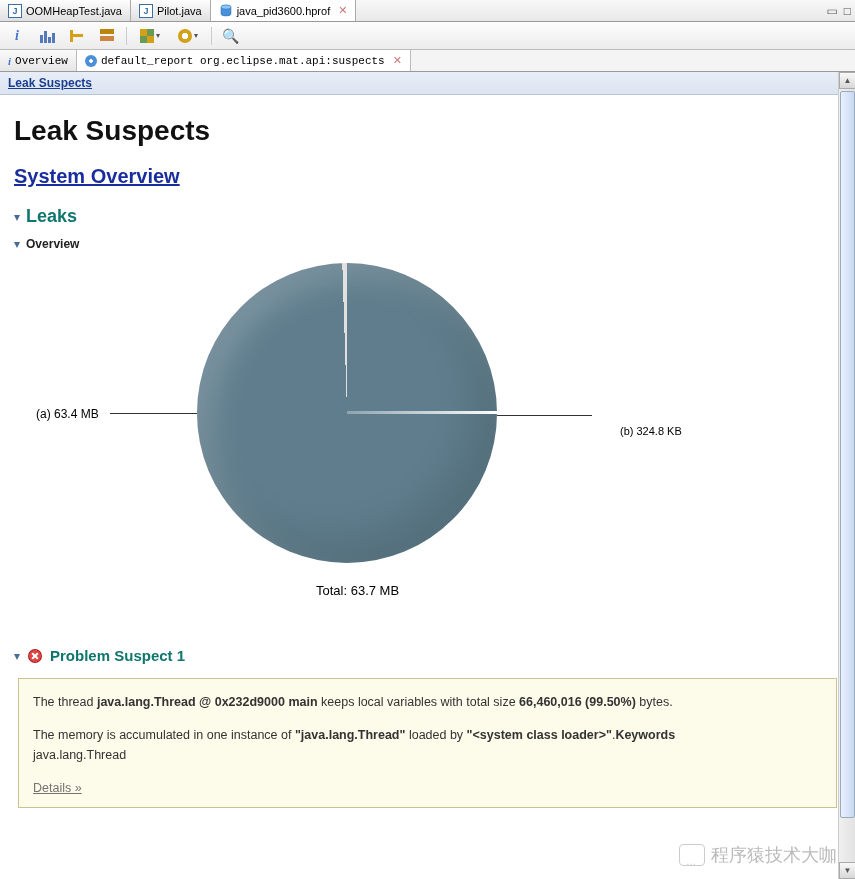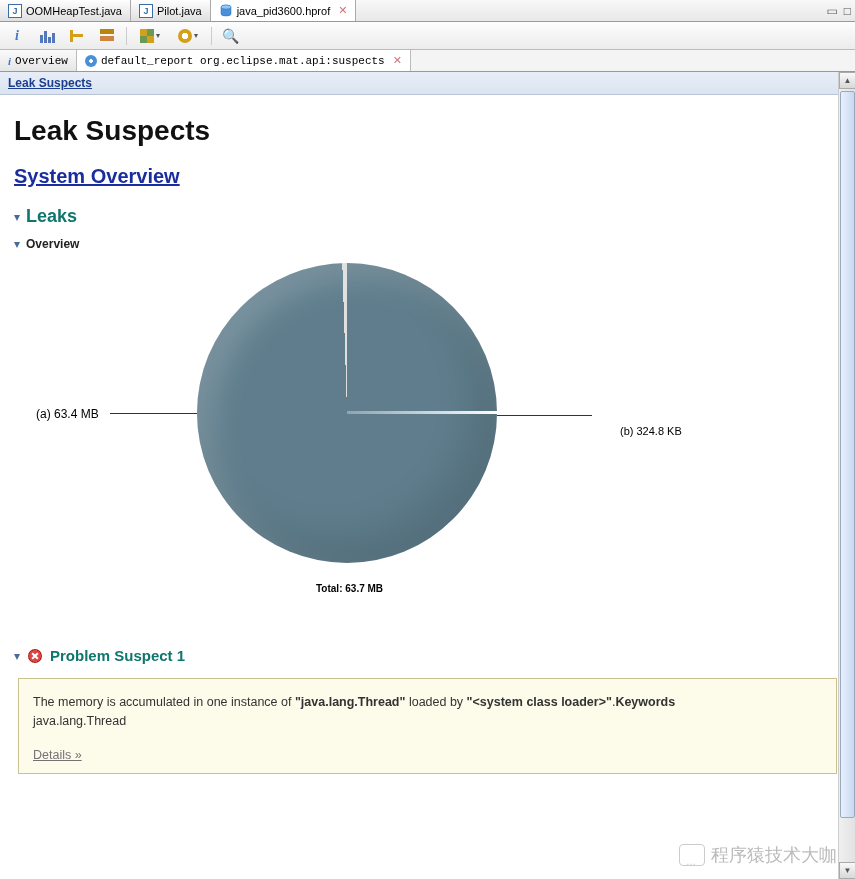--- a/index.html
+++ b/index.html
@@ -55,21 +55,21 @@
 .label-line { position: absolute; height: 1px; background: #333; }
 .label-a-line { left: 96px; top: 150px; width: 87px; }
 .label-b-line { left: 483px; top: 152px; width: 95px; }
 .label-a { position: absolute; left: 22px; top: 144px; font-size: 12px; text-align: center; }
 .label-b { position: absolute; left: 582px; top: 162px; font-size: 11px; margin-left: 24px; }
 .legend { position: absolute; left: 680px; top: 136px; font-size: 11px; }
 .legend-row { display: flex; align-items: center; gap: 6px; margin-bottom: 8px; }
 .swatch { width: 16px; height: 12px; border: 1px solid #888; }
 .sw-a { background: #5f7d8c; }
 .sw-b { background: #e0e0e0; }
-.chart-total { position: absolute; left: 302px; top: 320px; font-size: 10px; font-weight: bold; }
+.chart-total { position: absolute; left: 302px; top: 320px; font-size: 13px; font-weight: normal; }
 
 .problem-head { display: flex; align-items: center; gap: 8px; margin: 24px 0 14px; }
 .error-icon { width: 14px; height: 14px; border-radius: 50%; background: radial-gradient(circle, #d44 60%, #a22 60%); position: relative; }
 .error-icon::before, .error-icon::after { content: ''; position: absolute; width: 8px; height: 2px; background: #fff; left: 3px; top: 6px; }
 .error-icon::before { transform: rotate(45deg); }
 .error-icon::after { transform: rotate(-45deg); }
 .problem-title { font-size: 15px; font-weight: bold; color: #0f766e; }
 
 .problem-box { border: 1px solid #cac090; background: #fdfbea; padding: 14px 14px 8px; margin: 0 4px; font-size: 12.5px; color: #333; line-height: 1.55; font-family: Verdana, Arial; }
 .problem-box p { margin-bottom: 14px; }
@@ -191,20 +191,23 @@
     </div>
 
     <div class="problem-head">
       <span class="twisty">▾</span>
       <span class="error-icon"></span>
       <span class="problem-title">Problem Suspect 1</span>
     </div>
 
     <div class="problem-box">
       <p>
+        <span>The thread </span><b>java.lang.Thread @ 0x232d9000 main</b><span> keeps local variables with total size </span><b>66,460,016 (99.50%)</b><span> bytes.</span>
+      </p>
+      <p>
         <span>The memory is accumulated in one instance of </span><b>"java.lang.Thread"</b><span> loaded by </span><b>"&lt;system class loader&gt;"</b><span>.</span><b>Keywords</b><br>
         <span>java.lang.Thread</span>
       </p>
       <a href="#">Details »</a>
     </div>
   </div>
 
   <div class="scrollbar">
     <div class="sb-btn">▲</div>
     <div class="sb-thumb" style="height:calc(100% - 80px); margin-top:2px;"></div>

